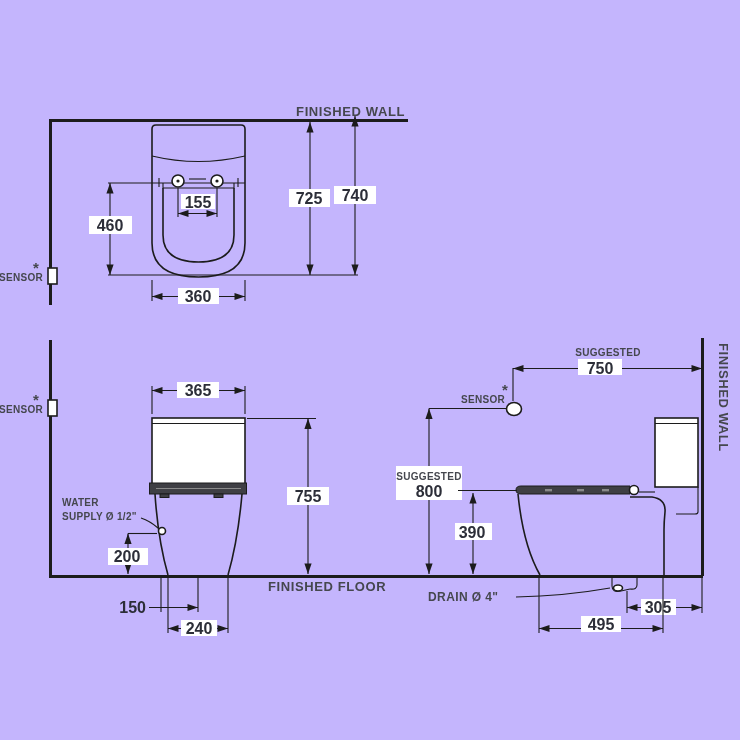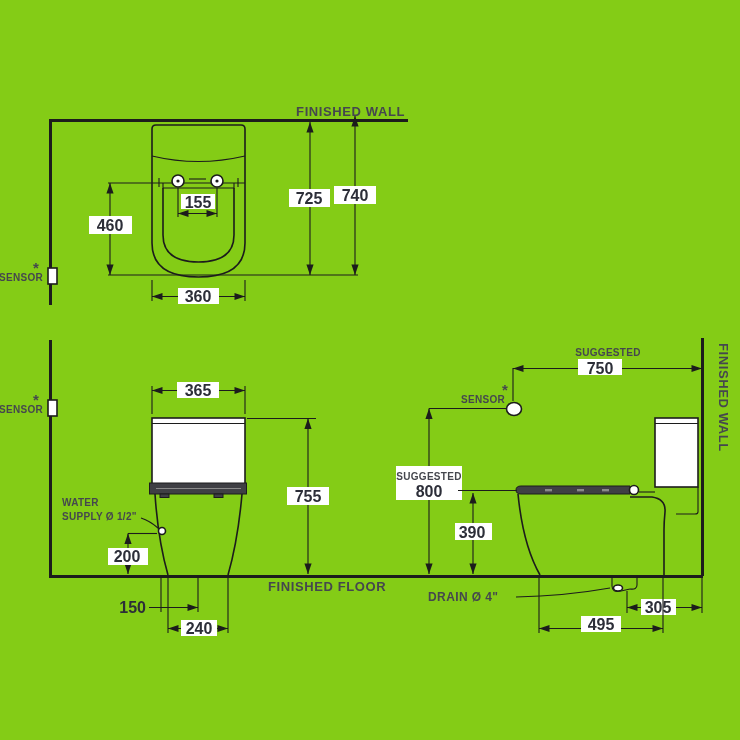--- a/index.html
+++ b/index.html
@@ -1,16 +1,16 @@
 <!DOCTYPE html>
 <html style="--line: #1c1c1c; --dimtext: #2c2e38; --labtext: #45474e; --seat: #3f3f44;"><head>
 <meta charset="utf-8">
 <style>
   html,body{margin:0;padding:0;background:#ffffff;}
-  .stage{position:relative;width:740px;height:740px;background:#84cc16;overflow:hidden;
+  .stage{position:relative;width:740px;height:740px;background:#c4b5fd;overflow:hidden;
          font-family:"Liberation Sans",sans-serif;}
   svg{display:block}
   
   .wall  {stroke:var(--line);stroke-width:3;fill:none;}
   .outline{stroke:var(--line);stroke-width:1.6;fill:none;}
   .outlineF{stroke:var(--line);stroke-width:1.6;fill:#ffffff;}
   .thin  {stroke:var(--line);stroke-width:1.1;fill:none;}
   .dim   {stroke:var(--line);stroke-width:1.1;fill:none;}
   .seat  {fill:var(--seat);stroke:var(--line);stroke-width:1;}
   .mask  {fill:#ffffff;stroke:none;}

